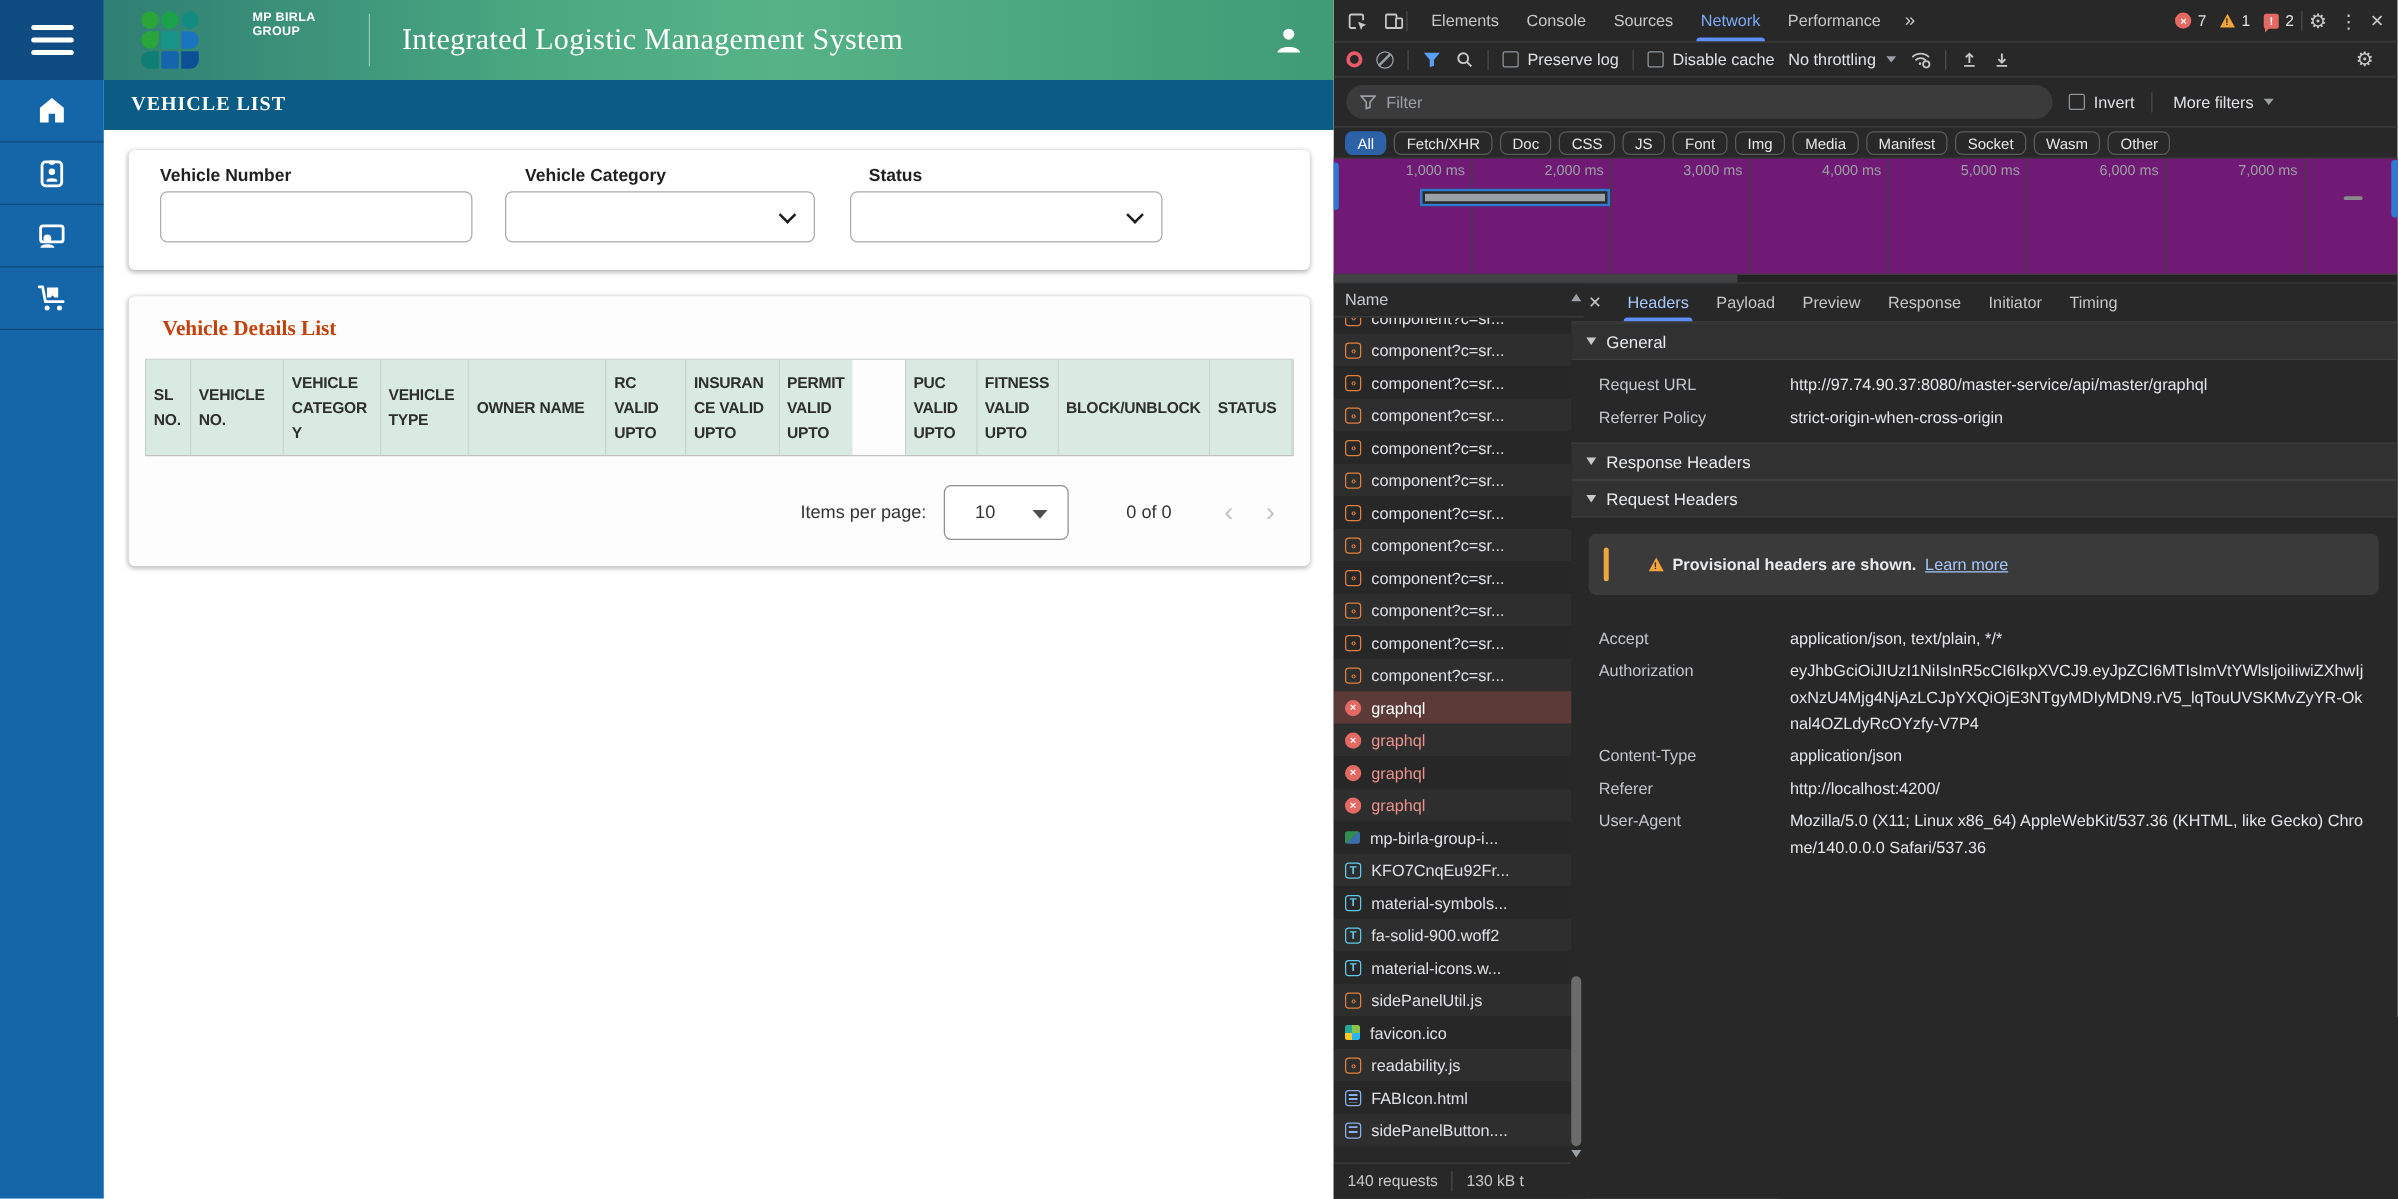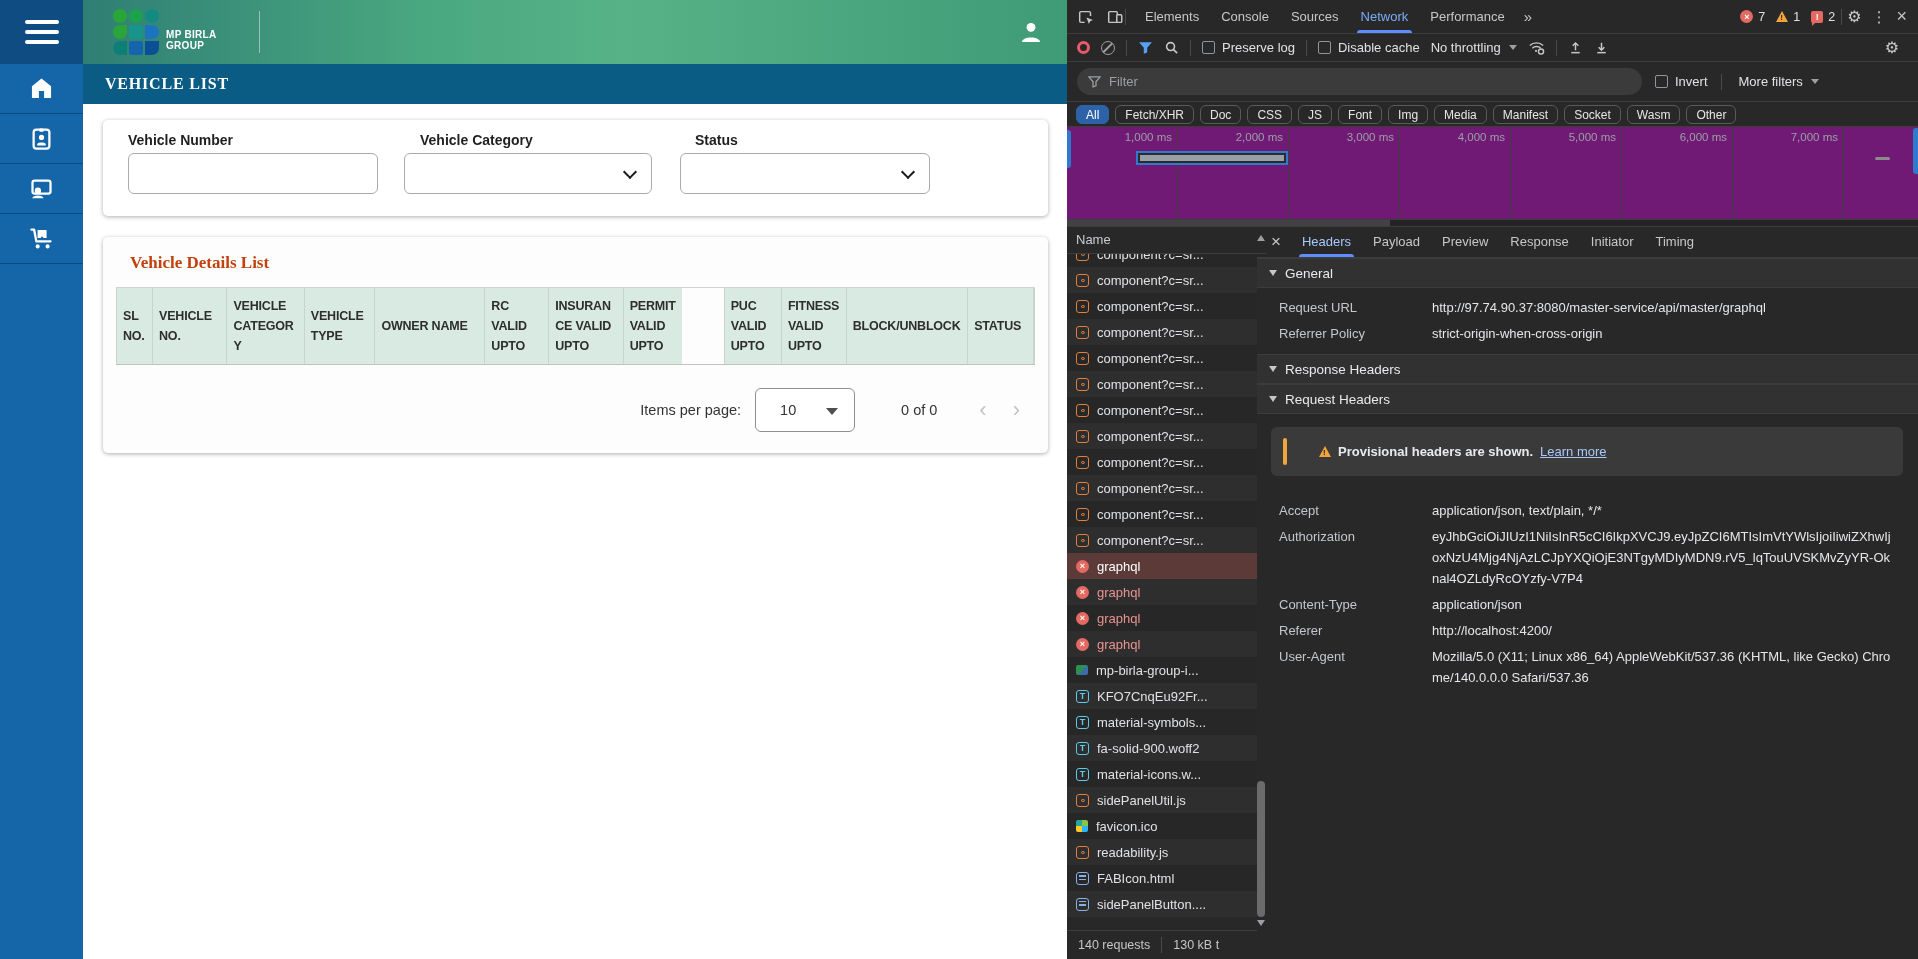--- a/index.html
+++ b/index.html
@@ -12,21 +12,21 @@
   .sb-top { height:64px; background:#0e4c82; display:flex; align-items:center; justify-content:center; cursor:pointer; }
   .hamburger { display:flex; flex-direction:column; gap:6px; }
   .hamburger span { width:34px; height:4px; background:#fff; border-radius:2px; }
   .sb-item { height:50px; display:flex; align-items:center; justify-content:center; border-bottom:1px solid rgba(0,0,0,.28); cursor:pointer; }
   .sb-item:first-of-type { border-top:1px solid rgba(0,0,0,.28); }
   .sb-item svg { width:27px; height:27px; }
 
   .app-main { position:absolute; left:83px; top:0; right:0; height:959px; }
   .app-header { height:64px; background:linear-gradient(90deg,#2f7f74 0%,#4aa880 35%,#57b287 55%,#3f9b76 100%);
     display:flex; align-items:center; position:relative; }
-  .logo { display:flex; align-items:flex-end; margin-left:30px; }
+  .logo { display:flex; margin-left:30px;gap:36px; }
   .logo-grid { width:46px; height:46px; display:grid; grid-template-columns:repeat(3,1fr); grid-template-rows:repeat(3,1fr); gap:2px; }
   .logo-grid i { display:block; }
   .lg1{background:#29a637;border-radius:50%;} .lg2{background:#1ca24b;border-radius:50%;} .lg3{background:#138b80;border-radius:50%;}
   .lg4{background:#2aa53a;border-radius:50% 0 50% 50%;} .lg5{background:#18948b;border-radius:2px;} .lg6{background:#1b74c0;border-radius:0 50% 50% 0;}
   .lg7{background:#0f7f76;border-radius:50% 0 0 50%;} .lg8{background:#1565ae;border-radius:2px;} .lg9{background:#0b4f96;border-radius:0 0 50% 0;}
   .logo-text { margin-left:7px; margin-bottom:4px; color:#fff; font-weight:700; font-size:10px; line-height:1.1; letter-spacing:.3px; }
   .header-vdiv { width:1px; height:42px; background:rgba(255,255,255,.45); margin-left:42px; }
   .app-title { margin-left:26px; color:#fff; font-family:"Liberation Serif", serif; font-size:24px; font-weight:400; letter-spacing:.3px; }
   .user-btn { position:absolute; right:22px; top:18px; width:28px; height:28px; cursor:pointer; }
 
@@ -217,20 +217,21 @@
           <i class="lg7"></i>
             <i class="lg8"></i>
             <i class="lg9"></i>
         </div>
         <div class="logo-text">
           <div>MP BIRLA</div>
           <div>GROUP</div>
         </div>
       </div>
       <div class="header-vdiv"></div>
+      <h1 class="app-title">Integrated Logistic Management System</h1>
       <div class="user-btn">
         <svg viewBox="0 0 24 24" fill="#fff">
             <circle cx="12" cy="8" r="3.8"></circle>
             <path d="M4.2 20.5c.9-5 14.7-5 15.6 0z"></path>
           </svg>
       </div>
     </header>
 
     <div class="page-bar">VEHICLE LIST</div>
 

